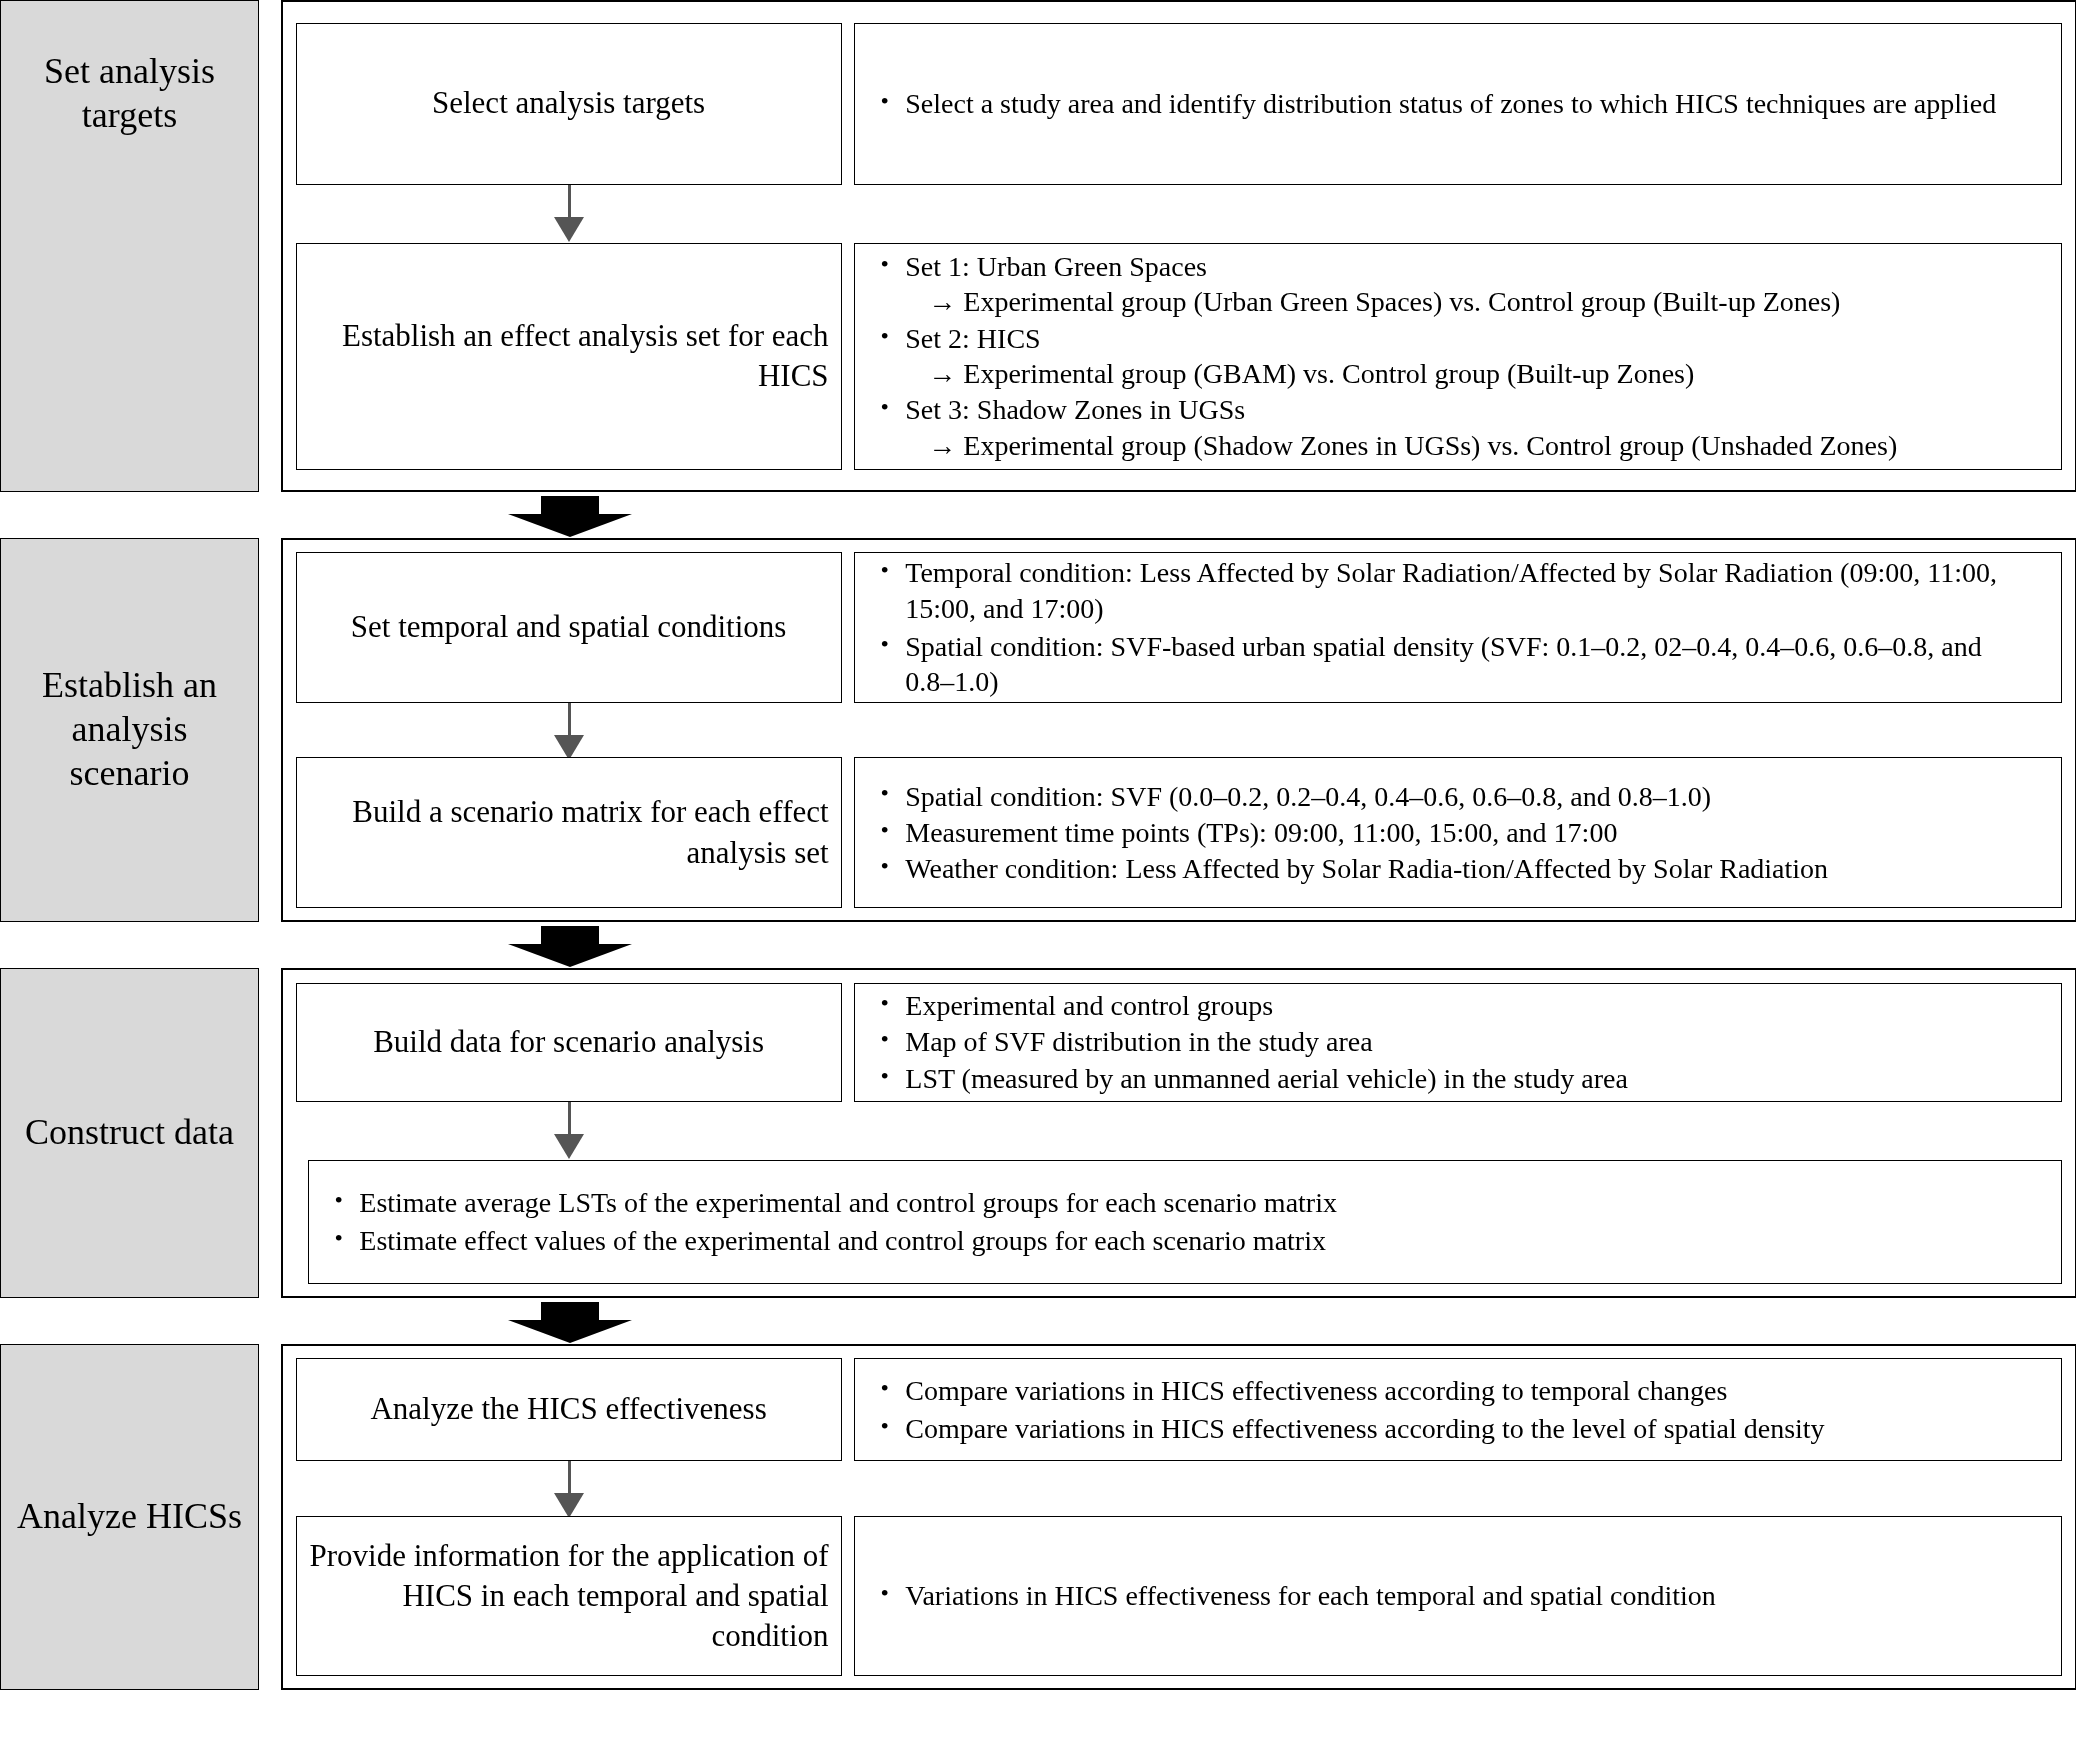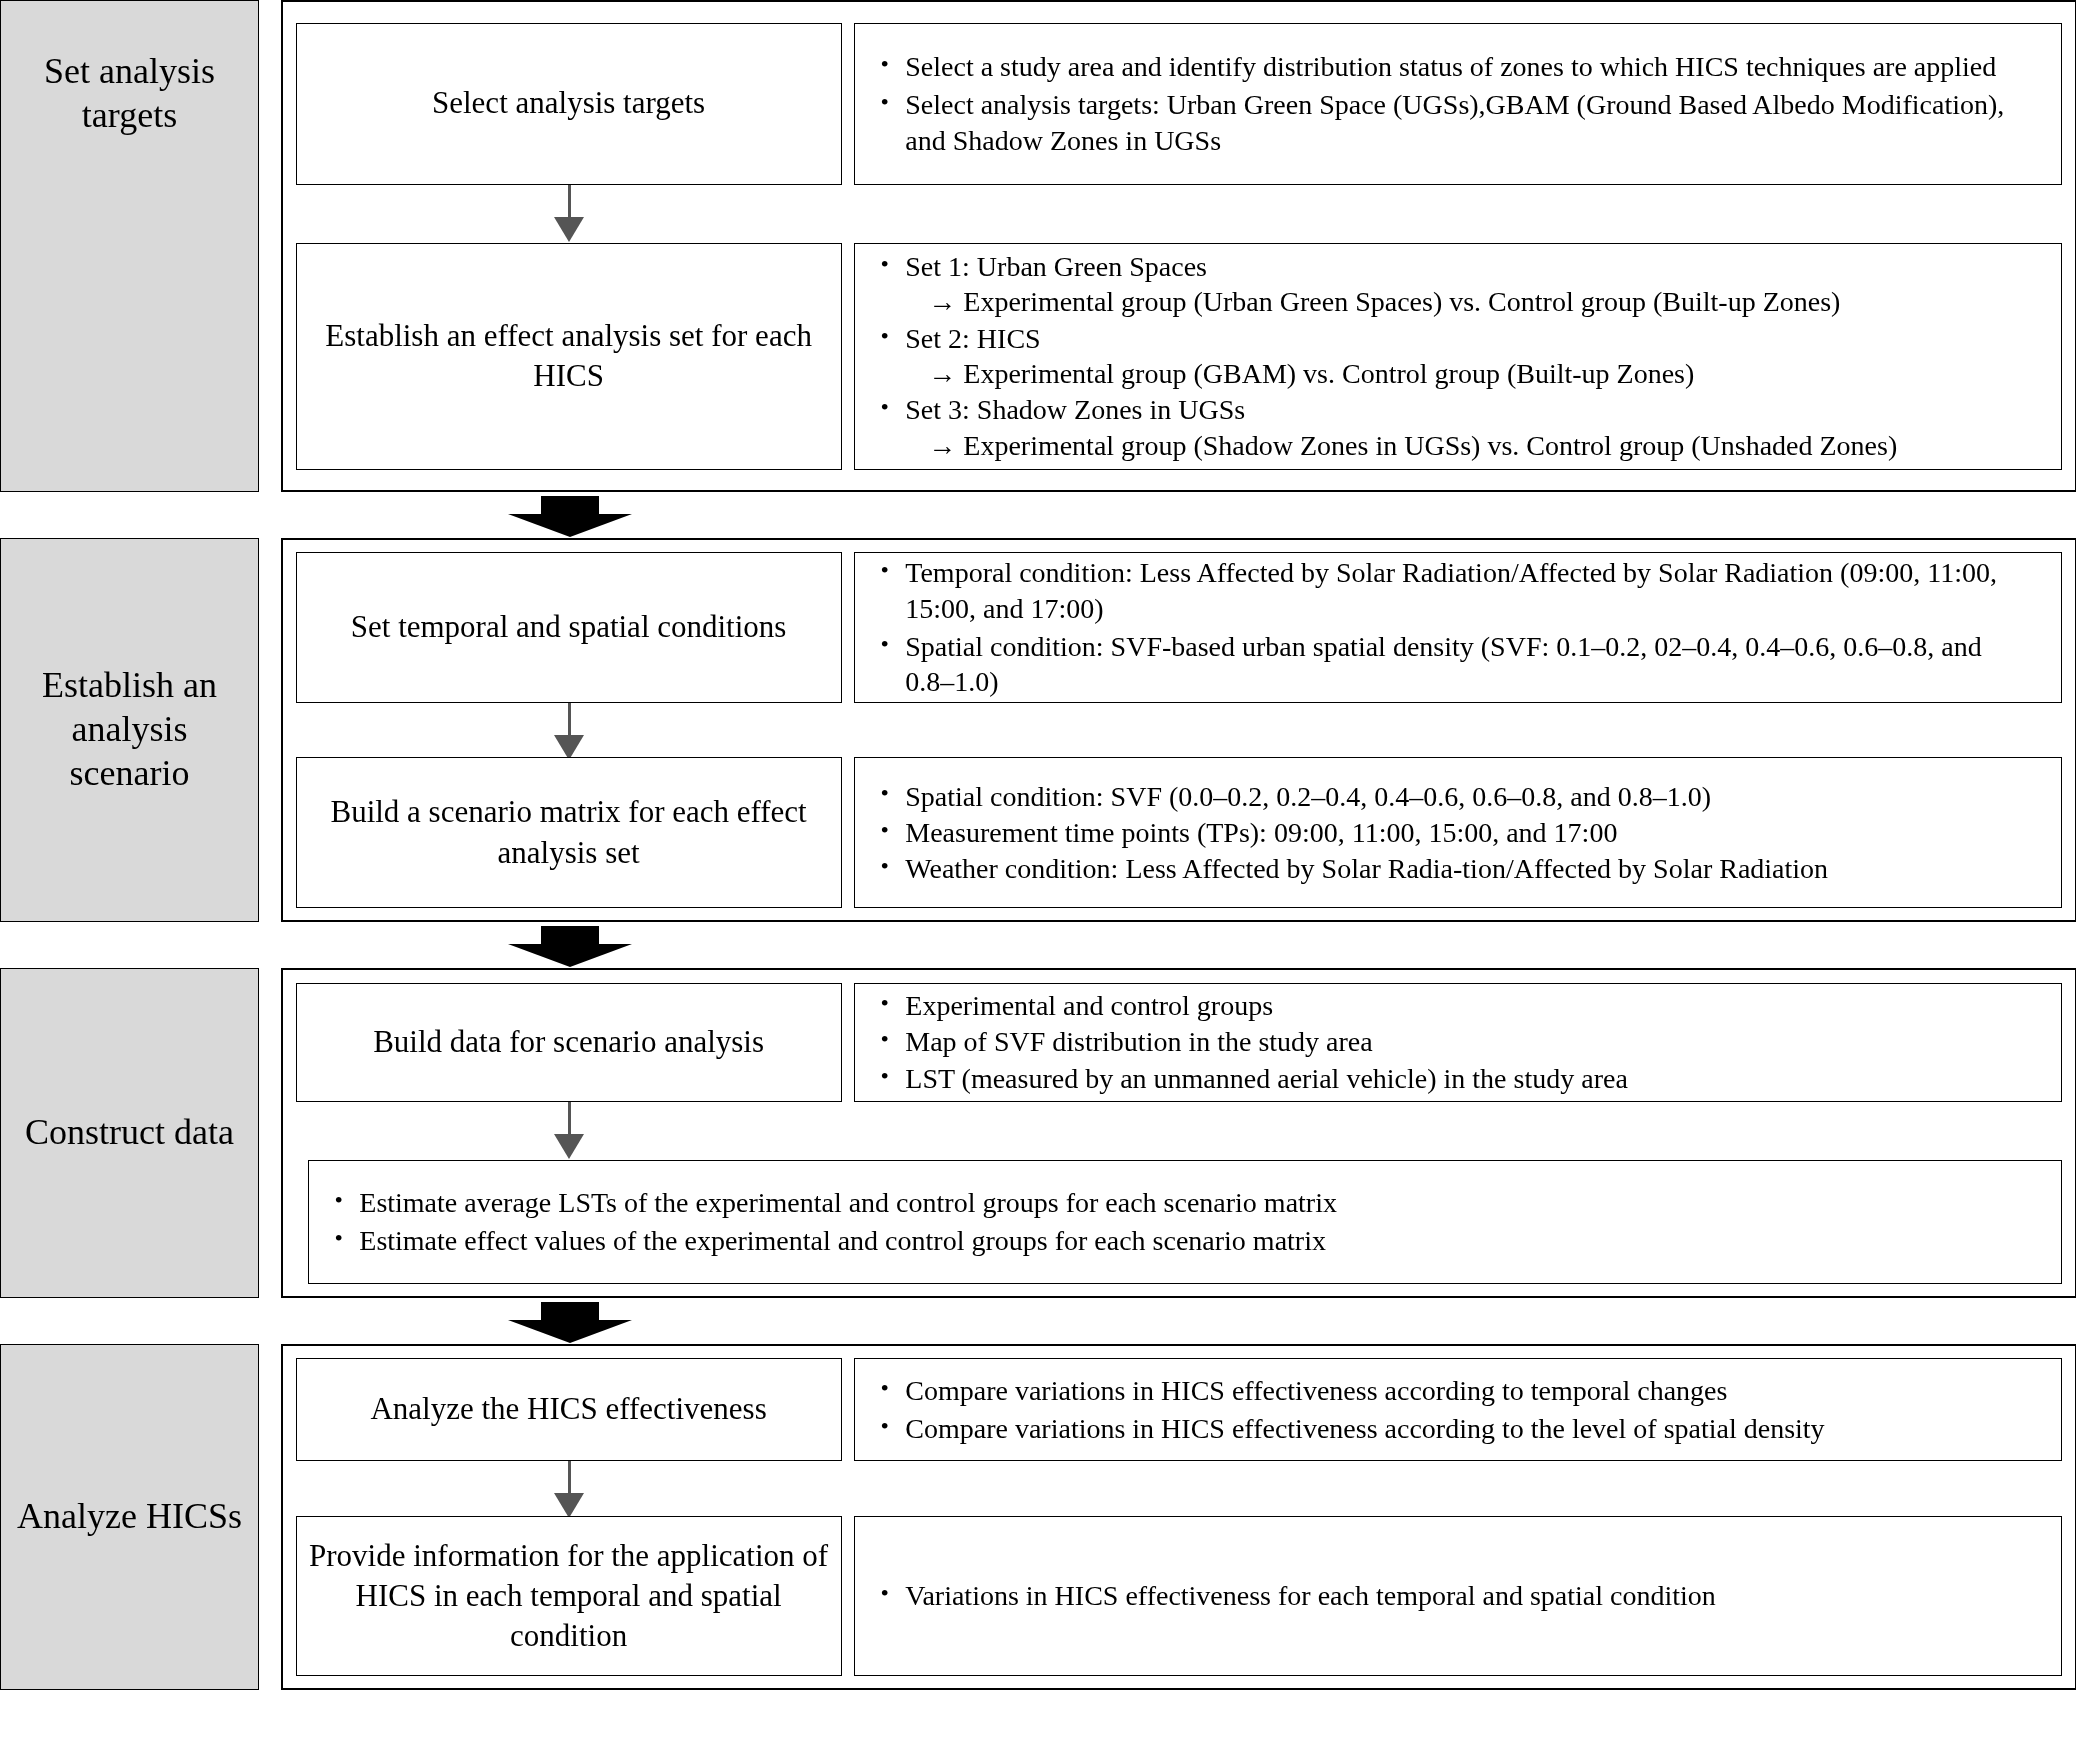--- a/index.html
+++ b/index.html
@@ -72,21 +72,21 @@
     box-sizing: border-box;
   }
 
   .proc {
     flex: 0 0 546px;
     border: 1.6px solid #000000;
     box-sizing: border-box;
     display: flex;
     align-items: center;
     justify-content: center;
-    text-align: center;
+    text-align: right;
     font-size: 31px;
     line-height: 1.3;
     padding: 7.6px 12px;
     background: #ffffff;
     position: relative;
   }
 
   .row-gap { flex: 0 0 12px; }
 
   .detail {
@@ -184,21 +184,20 @@
     <div class="stage" style="height: 492px;">
       <div class="stage-label top-align">Set analysis targets</div>
       <div class="stage-gap"></div>
       <div class="stage-body">
         <div class="row" style="height: 162px;">
           <div class="proc">Select analysis targets</div>
           <div class="row-gap"></div>
           <div class="detail">
             <ul class="bullets">
               <li><span>Select a study area and identify distribution status of zones to which HICS techniques are applied</span></li>
-              <li><span>Select analysis targets: Urban Green Space (UGSs),GBAM (Ground Based Albedo Modification), and Shadow Zones in UGSs</span></li>
             </ul>
           </div>
         </div>
         <div class="connector">
           <div class="shaft"></div>
           <div class="head"></div>
         </div>
         <div class="row" style="height: 227px;">
           <div class="proc">Establish an effect analysis set for each HICS</div>
           <div class="row-gap"></div>

